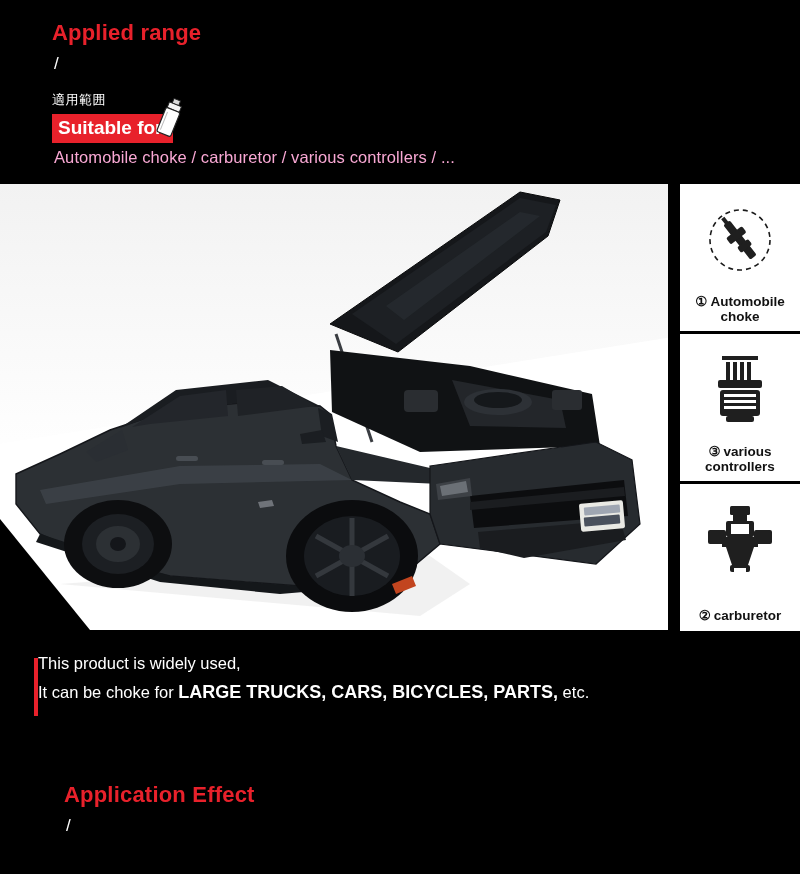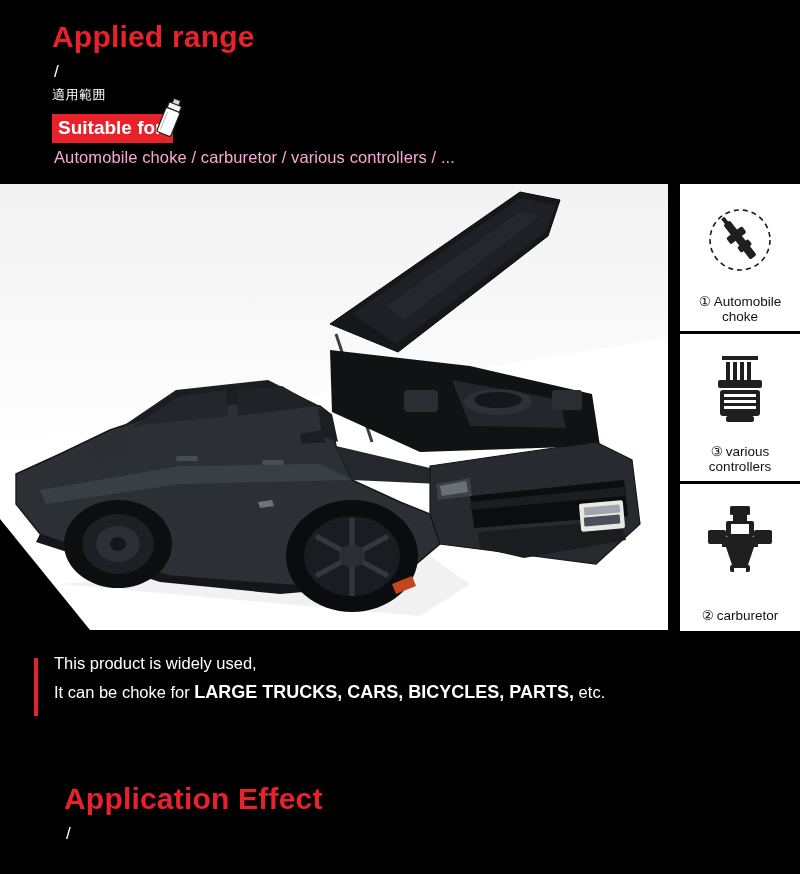--- a/index.html
+++ b/index.html
@@ -15,35 +15,35 @@
     width: 800px;
     height: 874px;
     background: #000;
   }
 
   
   .sec-head { position: absolute; }
   .sec-title {
     color: #e8212b;
     font-weight: bold;
-    font-size: 30px;
+    font-size: 22px;
     letter-spacing: 0.2px;
     font-family: "Liberation Sans", sans-serif;
   }
   .sec-slash {
     color: #ffffff;
     font-size: 17px;
     margin-top: 8px;
     margin-left: 2px;
     font-weight: 300;
   }
   .sec-jp {
     color: #ffffff;
     font-size: 13px;
-    margin-top: 4px;
+    margin-top: 17px;
     letter-spacing: 0.5px;
   }
 
   #applied-range { top: 20px; left: 52px; }
   #application-effect { top: 782px; left: 64px; }
 
   
   .tag-wrap {
     position: absolute;
     top: 114px;
@@ -117,20 +117,21 @@
 
   
   .icon-col {
     position: absolute;
     top: 184px;
     left: 680px;
     width: 105px;
     display: flex;
     flex-direction: column;
     gap: 3px;
+    font-weight: bold;
   }
   .icon-card {
     background: #ffffff;
     width: 120px;
     height: 147px;
     position: relative;
     display: flex;
     flex-direction: column;
     align-items: center;
     justify-content: flex-start;
@@ -148,21 +149,21 @@
     padding: 0 4px;
   }
   .icon-card .cap .num { margin-right: 3px; }
   .cap.two-line { bottom: 6px; }
 
   
   .statement {
     position: absolute;
     top: 654px;
     left: 34px;
-    padding-left: 20px;
+    padding-left: 4px;
     color: #ffffff;
   }
   .statement:before {
     content: "";
     position: absolute;
     left: 0; top: 4px;
     width: 4px; height: 58px;
     background: #e8212b;
   }
   .statement .l1 { font-size: 16.5px; margin-bottom: 9px; }

